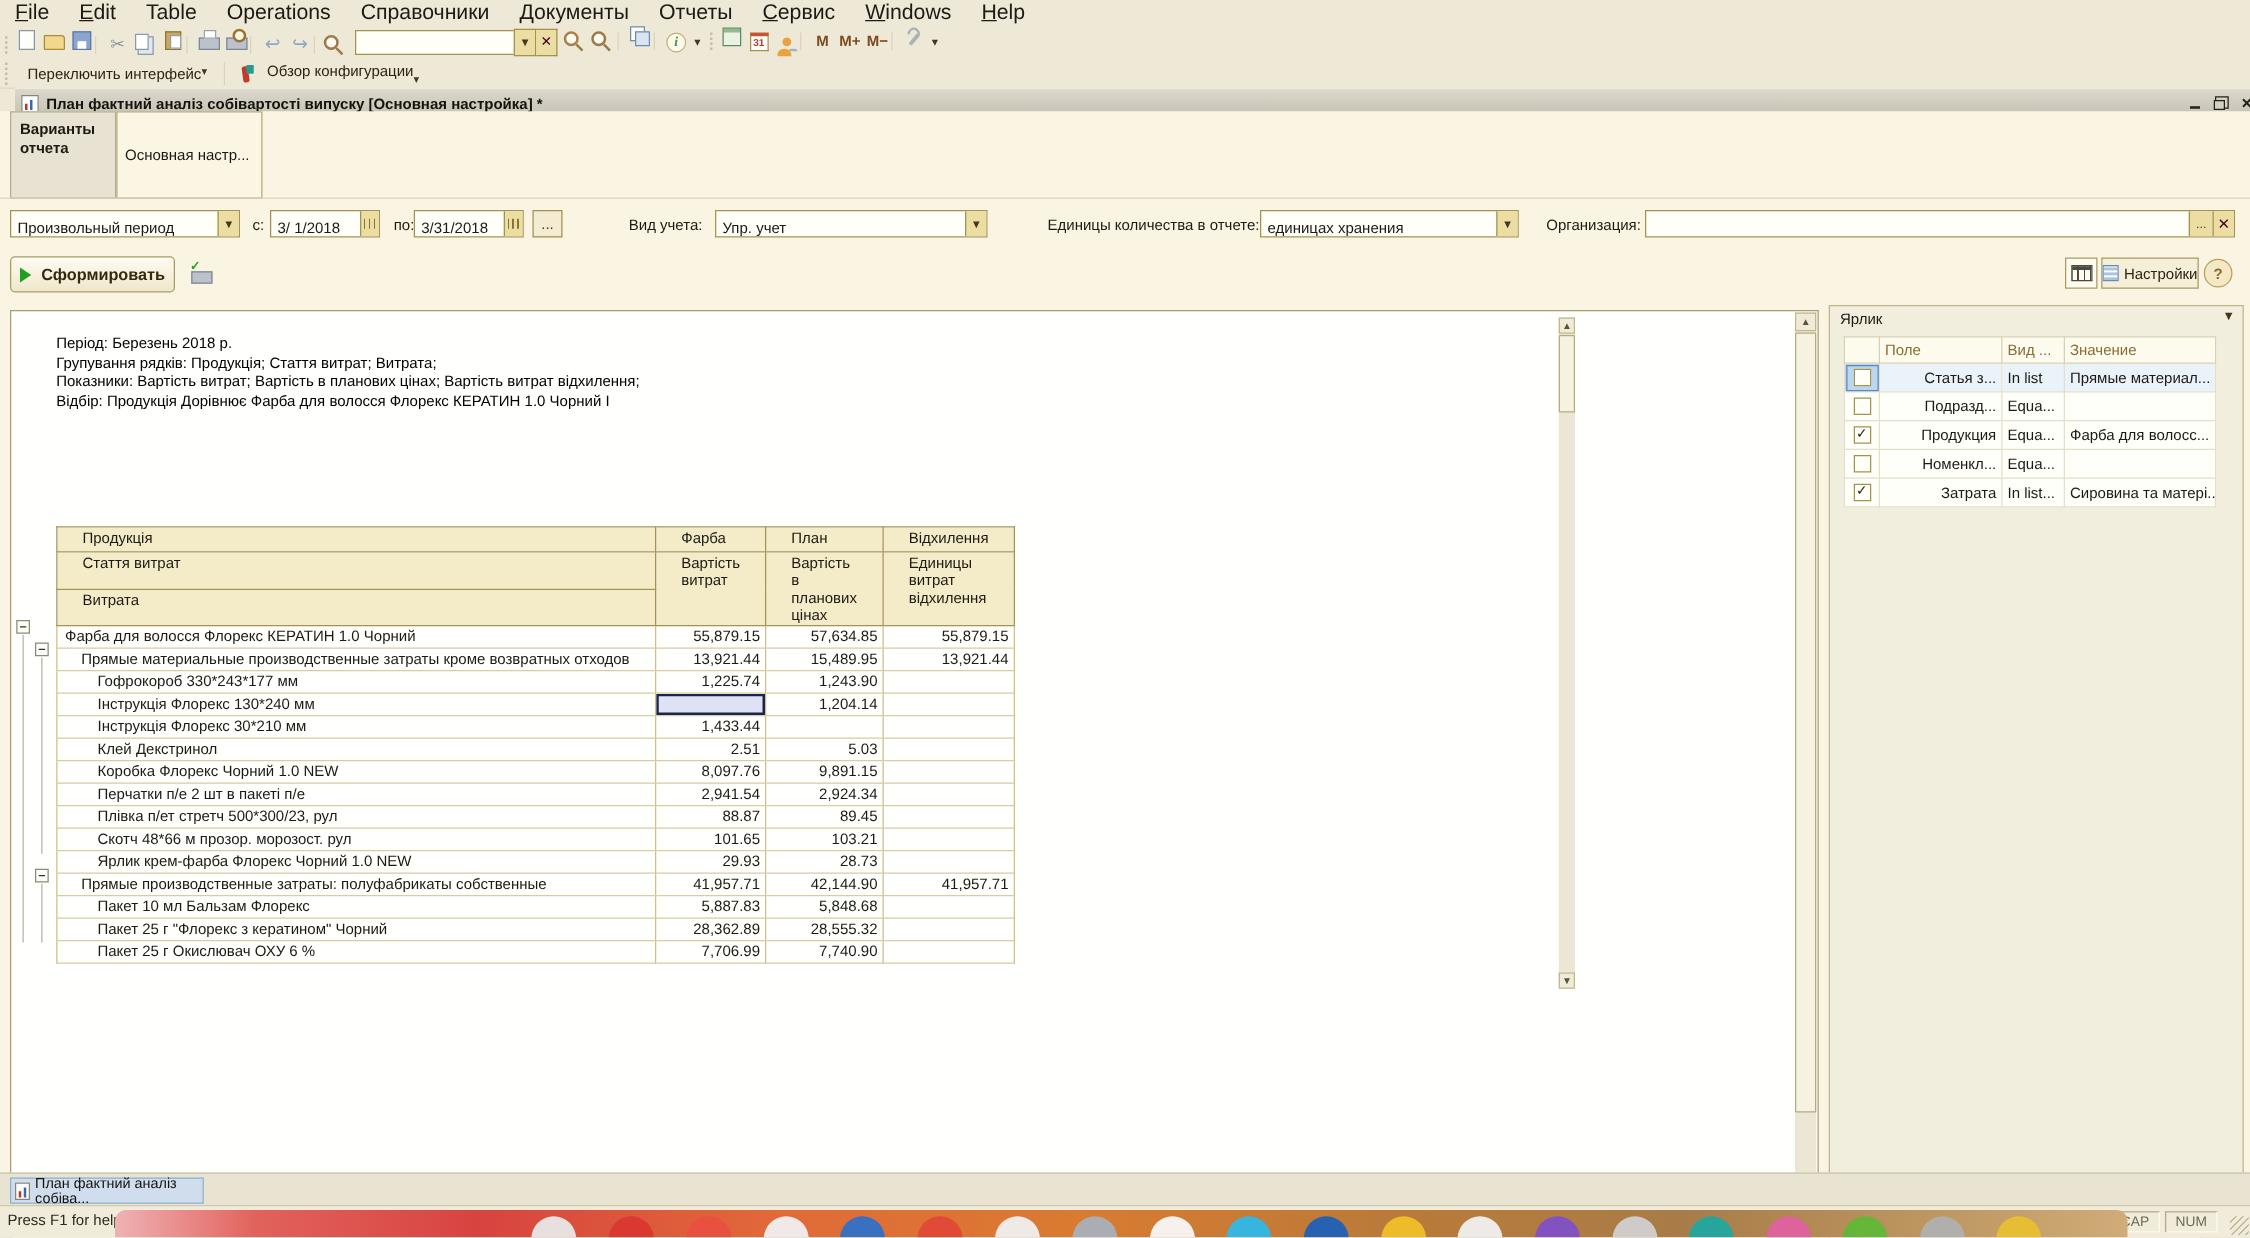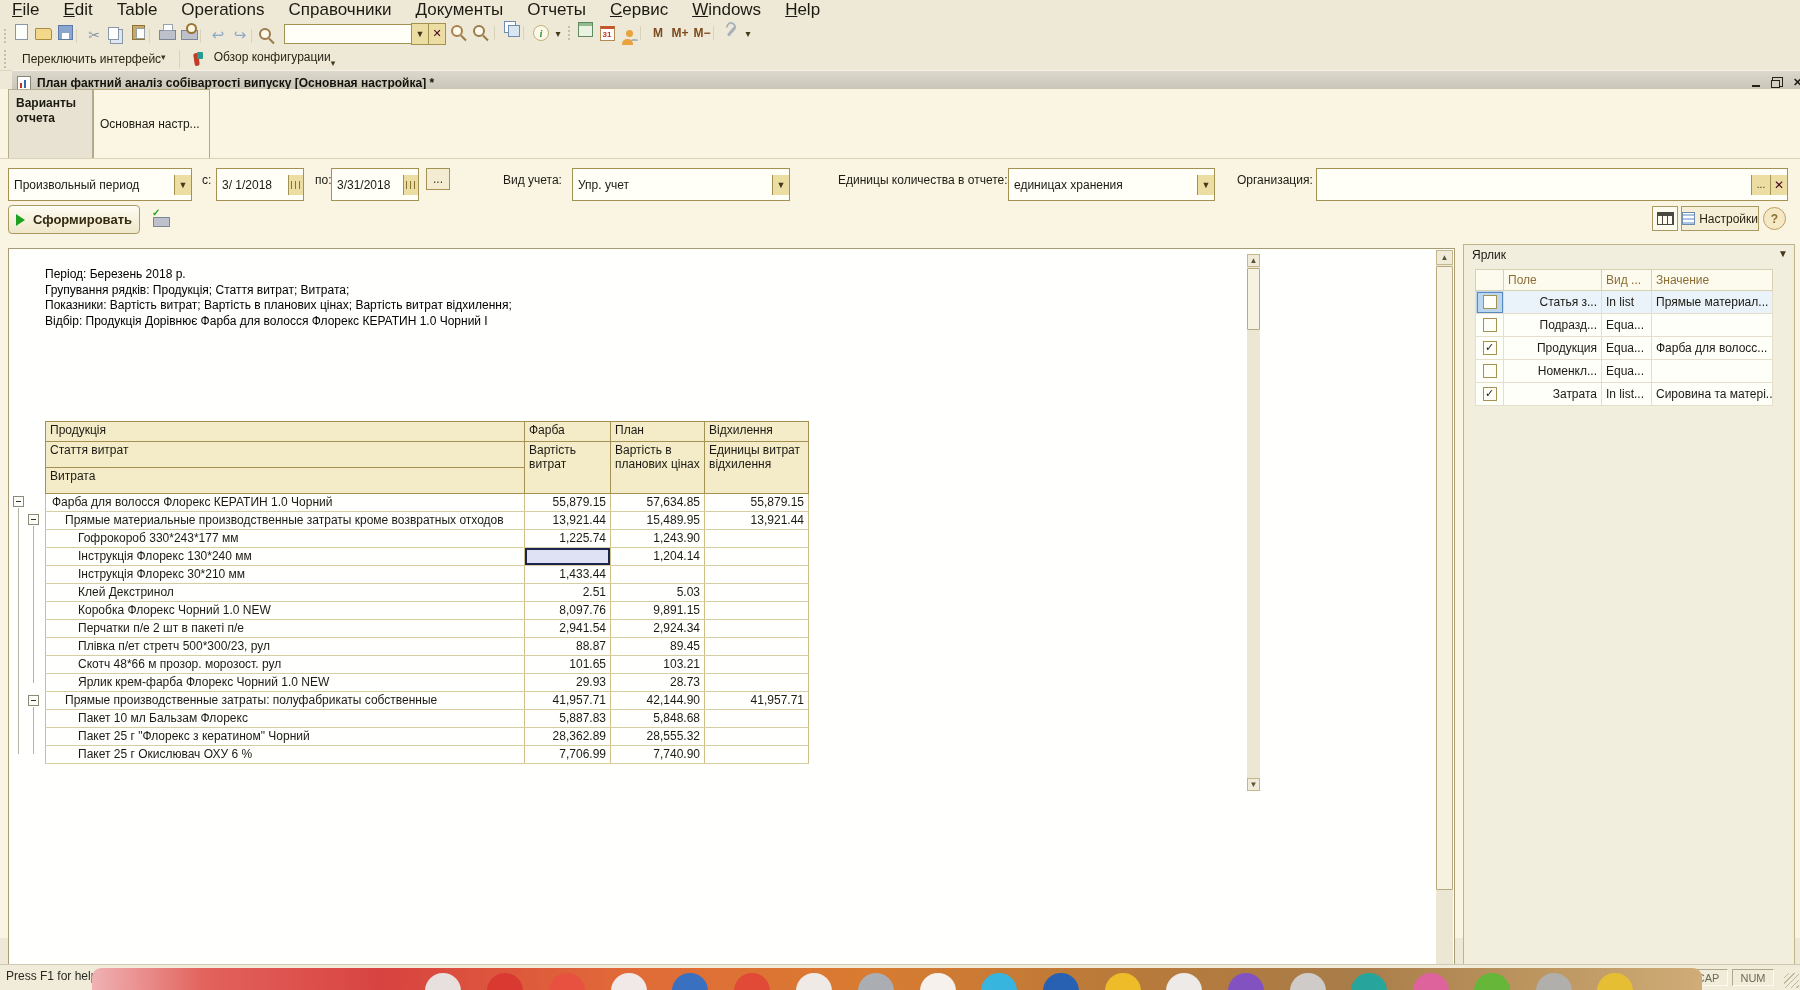--- a/index.html
+++ b/index.html
@@ -62,41 +62,41 @@
   .winbtn{width:17px;height:15px;display:inline-flex;align-items:center;justify-content:center;color:#23211a;font-size:11px}
   .wb-min::before{content:"";width:8px;height:2px;background:#23211a;margin-top:7px}
   .wb-restore::before{content:"";width:7px;height:6px;border:1px solid #23211a;background:#d4d0c2;box-shadow:2px -2px 0 -0px #d4d0c2,2px -2px 0 1px #23211a;margin:2px 0 0 -2px}
   .wb-close::before{content:"✕";font-weight:bold}
   
   #formbg{position:absolute;left:0;top:89px;width:1800px;height:849px;background:#faf5e3}
   #tab-variants{position:absolute;left:8px;top:0px;width:85px;height:70px;background:#e7e2d1;border:1px solid #b6ad8e;padding:6px 0 0 7px;font-weight:bold;line-height:15px;box-sizing:border-box}
   #tab-main{position:absolute;left:93px;top:0px;width:117px;height:70px;background:#fbf6e4;border:1px solid #b3a878;display:flex;align-items:center;padding-left:6px;box-sizing:border-box}
   #tabline{position:absolute;left:0;top:69px;width:1800px;height:1px;background:#d9d2b8}
   
-  .fld{position:absolute;height:33px;background:#fffef7;border:1px solid #a39252;box-sizing:border-box;display:flex;align-items:center;padding-left:5px;font-size:12px}
+  .fld{position:absolute;height:22px;background:#fffef7;border:1px solid #a39252;box-sizing:border-box;display:flex;align-items:flex-end;padding-left:5px;font-size:12px}
   .fld .dropbtn{height:20px;margin-left:auto;border:none;border-left:1px solid #a39252}
   .lbl{position:absolute;top:84px;font-size:12px;color:#1c1a12}
   .ic-cal{width:14px;height:20px;margin-left:auto;background:#ecdda2 repeating-linear-gradient(90deg,#8a7330 0 1px,transparent 1px 4px);background-size:10px 8px;background-position:2px 6px;background-repeat:no-repeat;border-left:1px solid #a39252}
   .sqbtn{position:absolute;top:79px;width:24px;height:22px;background:#f3ecd2;border:1px solid #a39252;box-sizing:border-box;display:flex;align-items:center;justify-content:center;color:#43381a}
   
   #generate-btn{position:absolute;left:8px;top:116px;width:130px;height:27px;background:linear-gradient(#fefcf2,#efe7cb);border:1px solid #a99a62;border-radius:4px;display:flex;align-items:center;justify-content:center;gap:8px;font-size:13px;font-weight:bold;color:#33290e;box-shadow:0 1px 0 #fff inset}
   .play{width:0;height:0;border-left:9px solid #1fa01f;border-top:6px solid transparent;border-bottom:6px solid transparent}
   #gen-print{position:absolute;left:150px;top:119px}
   .tb-gen-print::after{content:"✓";position:absolute;top:-1px;left:2px;color:#1fa01f;font-size:10px;font-weight:bold}
   #view-grid-btn{position:absolute;left:1652px;top:117px;width:26px;height:25px;background:#fdfaef;border:1px solid #a99a62;box-sizing:border-box;display:flex;align-items:center;justify-content:center}
   .ic-grid{width:15px;height:11px;border:1px solid #4a4a42;background:repeating-linear-gradient(90deg,transparent 0 4px,#4a4a42 4px 5px),linear-gradient(#4a4a42 0 3px,transparent 3px)}
   #settings-btn{position:absolute;left:1681px;top:117px;width:78px;height:25px;background:#f6efd8;border:1px solid #a99a62;box-sizing:border-box;display:flex;align-items:center;justify-content:center;gap:4px;font-size:12px;color:#2a2415}
   .ic-list{width:12px;height:11px;border:1px solid #6e8cb2;background:#fff repeating-linear-gradient(#a9c4e0 0 2px,transparent 2px 4px);background-position:0 1px}
   #help-btn{position:absolute;left:1763px;top:118px;width:21px;height:21px;border-radius:50%;background:#f5e8c4;border:1px solid #bd9f5e;display:flex;align-items:center;justify-content:center;font-weight:bold;color:#8a6d35}
   
   #report{position:absolute;left:8px;top:159px;width:1447px;height:776px;background:#fffffd;border:1px solid #a89c74;box-sizing:border-box}
   #rheader{position:absolute;left:36px;top:18px;line-height:15.5px;font-size:12px;color:#000}
   #rtable{position:absolute;left:36px;top:172px;border-collapse:collapse;table-layout:fixed;font-size:12px}
   #rtable th,#rtable td{overflow:hidden;white-space:nowrap}
-  #rtable th{background:#f4ecc8;border:1px solid #a39252;font-weight:normal;text-align:left;padding:1px 4px;vertical-align:top}
+  #rtable th{background:#f4ecc8;border:1px solid #a39252;font-weight:normal;text-align:left;padding:1px 20px;vertical-align:top}
   #rtable td{border-right:1px solid #cdbf85;border-bottom:1px solid #d8cca2;padding:0 4px;height:17px;line-height:17px;background:#fffffd}
   #rtable td:first-child{border-left:1px solid #cdbf85}
   tr.lvl1 td{background:#f9f1d4}
   tr.lvl2 td{background:#fcf6e3}
   .c-num{text-align:right}
   .ind1{padding-left:6px!important}.ind2{padding-left:19px!important}.ind3{padding-left:32px!important}
   td.selected{background:#dee2f4!important;box-shadow:inset 0 0 0 2px #1b2650}
   .treebox{position:absolute;width:11px;height:11px;background:#fdfdf8;border:1px solid #8a8a78;box-sizing:border-box;display:flex;align-items:center;justify-content:center}
   .treebox::before{content:"";width:5px;height:1px;background:#333}
   .treeline{position:absolute;width:1px;background:#b4b4a2}
@@ -433,20 +433,26 @@
           </tbody>
       </table>
       <div id="panel-icons">
 
         <span class="pi pi-table"></span>
 
       </div>
     </div>
   </div>
 
+  <div id="mditaskbar">
+    <div id="mditab">
+      <span class="ic-chart" style="margin-left:0"></span>
+      <span>План фактний аналіз собіва...</span>
+    </div>
+  </div>
 
   <div id="statusbar">
     <span id="status-help">Press F1 for help</span>
     <span class="statcell" style="left:1688px;width:40px">CAP</span>
     <span class="statcell" style="left:1732px;width:42px">NUM</span>
     <span id="grip-corner"></span>
   </div>
 
   <div id="dock">
       <div class="dockicon" style="left: 333px; background: rgb(232, 232, 232);"></div>

